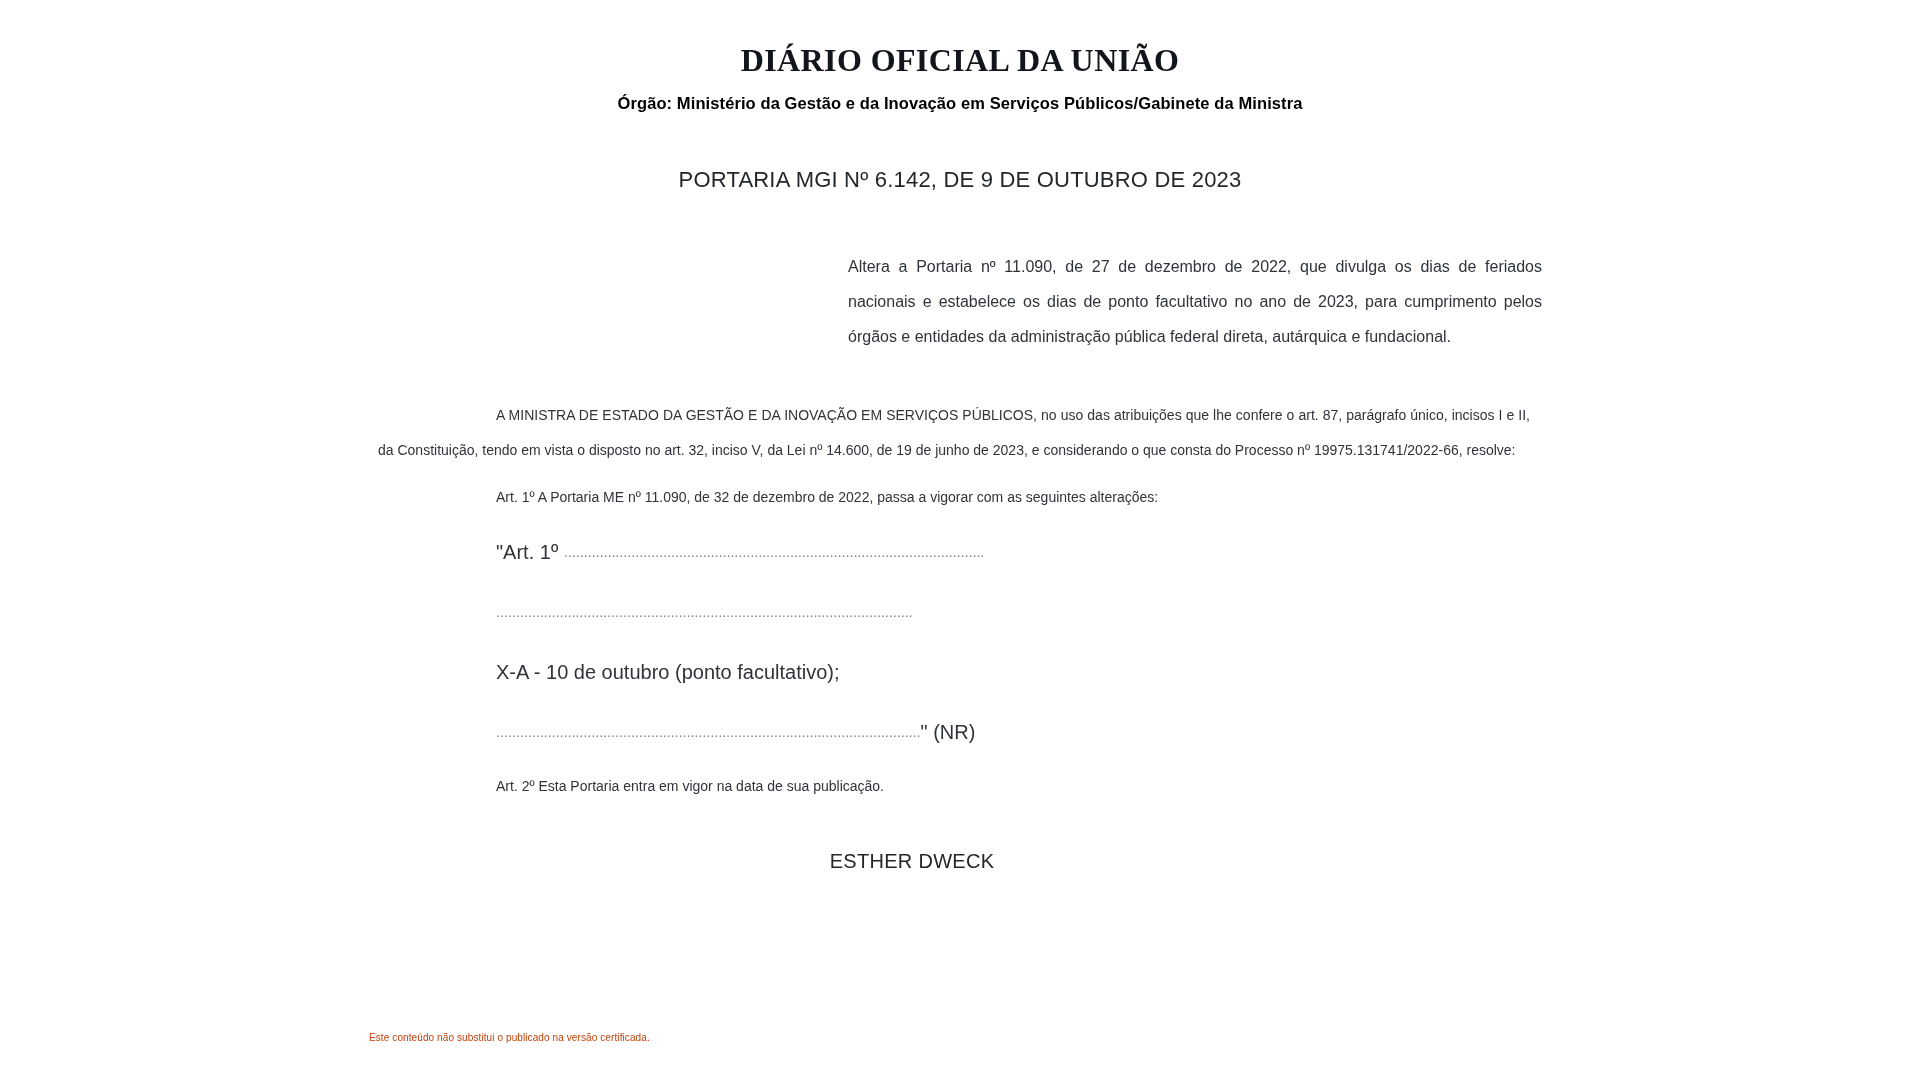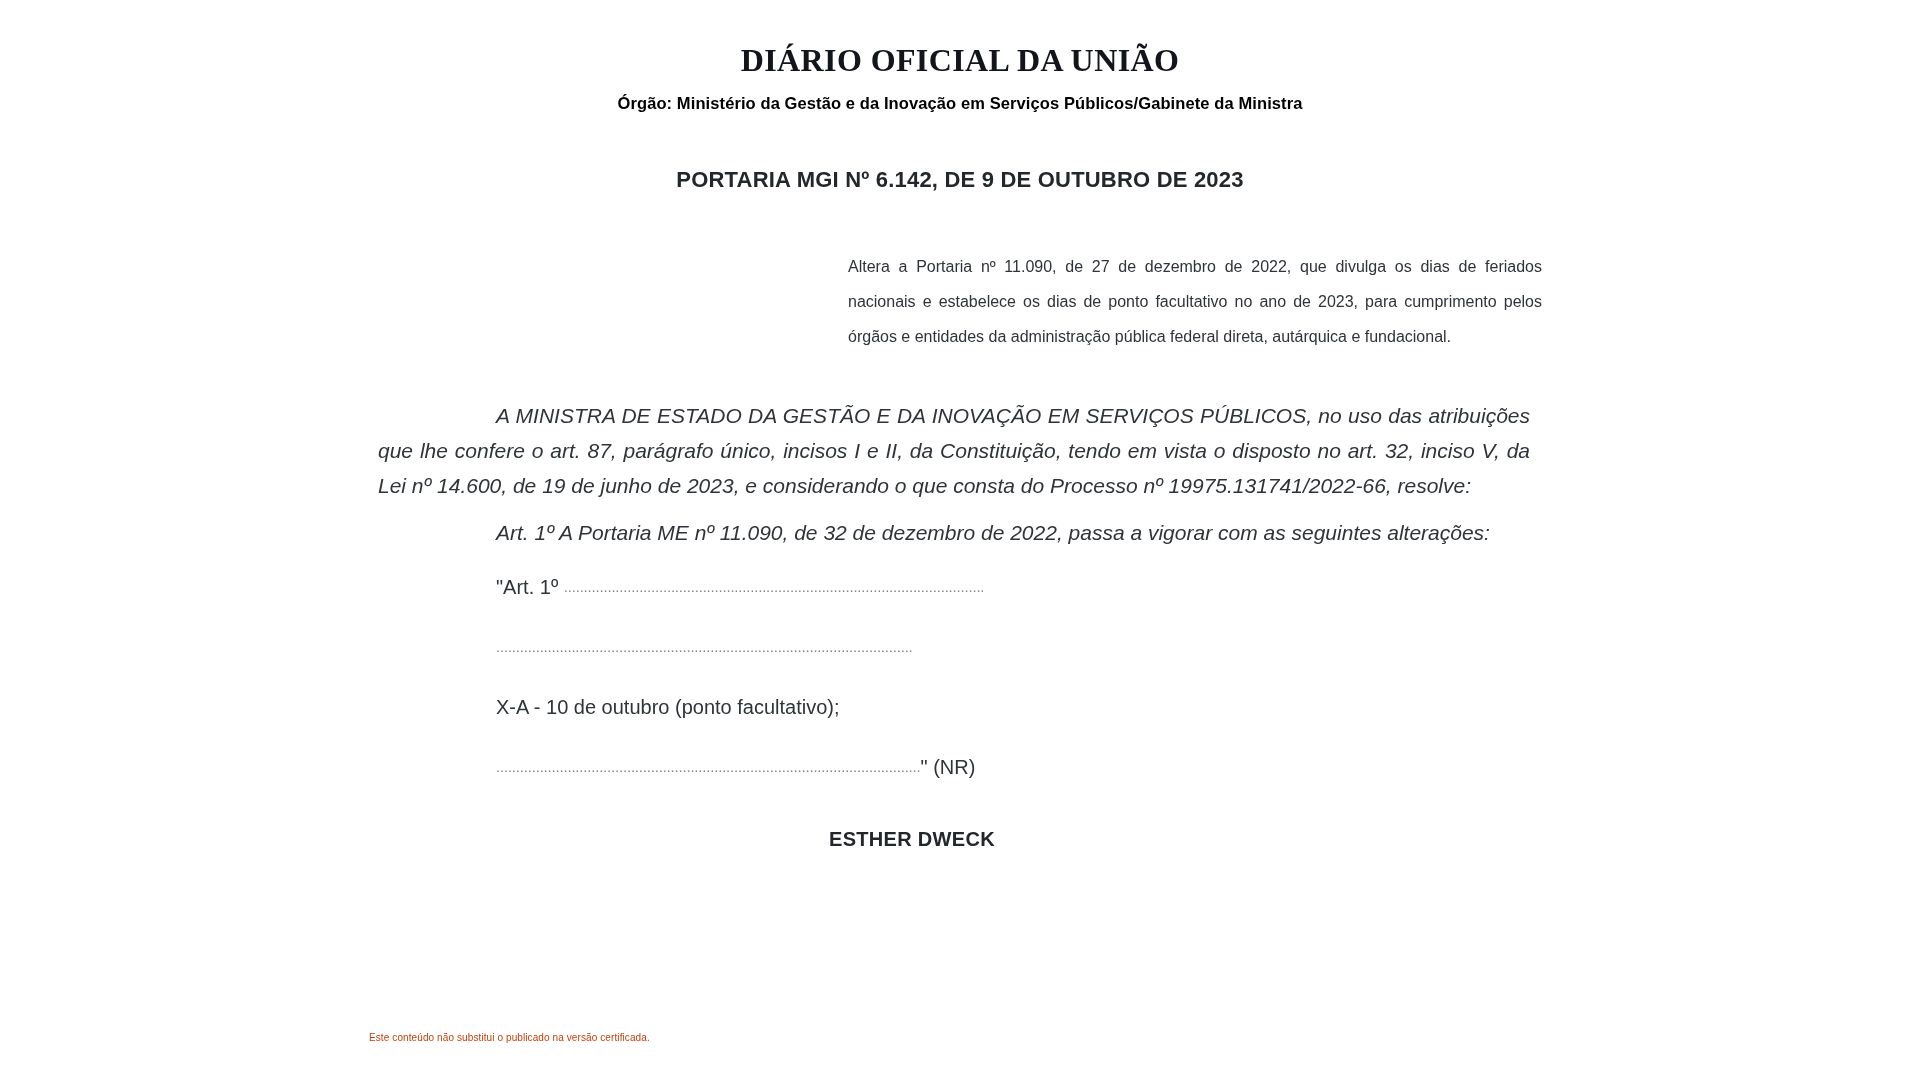--- a/index.html
+++ b/index.html
@@ -56,21 +56,21 @@
   
   .content {
     width: 1164px;
     margin: 0 auto;
     padding-top: 46px;
   }
 
   .act-title {
     text-align: center;
     font-size: 22px;
-    font-weight: bold;
+    font-weight: normal;
     color: #22272c;
     letter-spacing: 0.2px;
     margin: 0 0 56px 0;
   }
 
   
   .ementa {
     width: 694px;
     margin-left: auto;
     margin-right: 0;
@@ -79,26 +79,25 @@
     font-size: 16px;
     line-height: 35px;
     color: #2f343a;
     margin-bottom: 44px;
   }
 
   
   p.para {
     text-align: justify;
     text-align-last: left;
-    font-size: 21px;
+    font-size: 14px;
     line-height: 35px;
     color: #2f343a;
     margin: 0 12px 12px 0;
     text-indent: 118px;
-    font-style: italic;
   }
   p.para.tight {
     margin-bottom: 16px;
   }
 
   
   .quoted {
     margin-top: 22px;
     padding-left: 118px;
   }
@@ -118,21 +117,21 @@
     font-size: 15px;
     letter-spacing: -0.2px;
     vertical-align: 2px;
   }
 
   
   .signature {
     margin-top: 46px;
     text-align: center;
     font-size: 20px;
-    font-weight: bold;
+    font-weight: normal;
     color: #22272c;
     letter-spacing: 0.3px;
     padding-right: 96px;
   }
 
   
   .disclaimer {
     position: absolute;
     left: 369px;
     top: 1032px;
@@ -170,20 +169,21 @@
         <span class="dots">.........................................................................................................</span>
       </div>
       <div class="qline">
         <span>X-A - 10 de outubro (ponto facultativo);</span>
       </div>
       <div class="qline">
         <span class="dots">...........................................................................................................</span><span>" (NR)</span>
       </div>
     </div>
 
+    <p class="para" style="margin-top:22px;">Art. 2º Esta Portaria entra em vigor na data de sua publicação.</p>
 
     <div class="signature">ESTHER DWECK</div>
 
   </div>
 
   <div class="disclaimer">Este conteúdo não substitui o publicado na versão certificada.</div>
 
 </div>
 
 </body></html>

